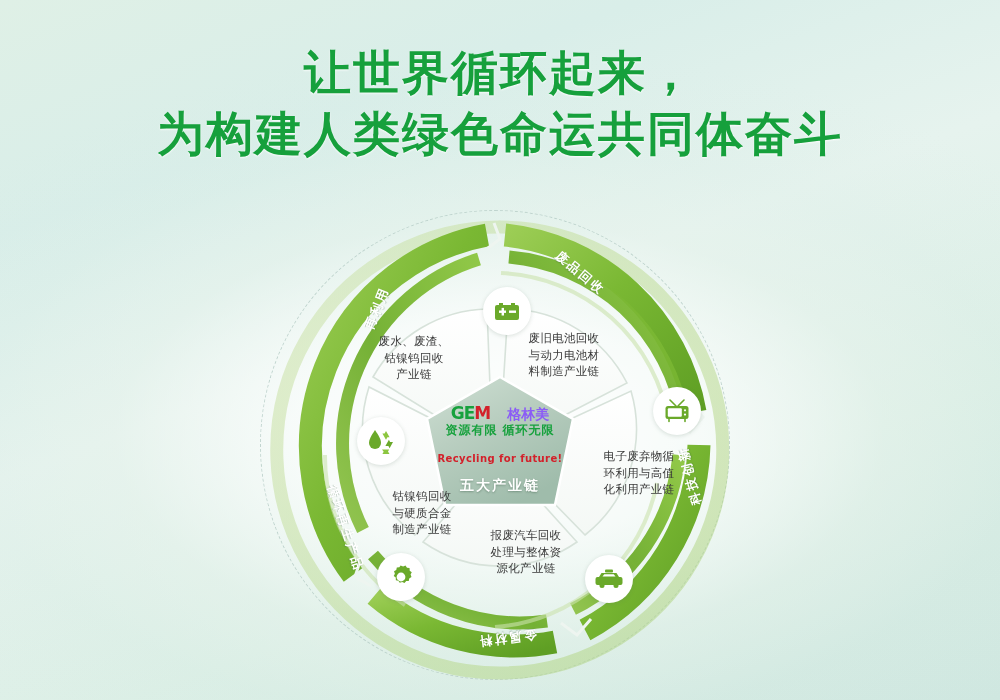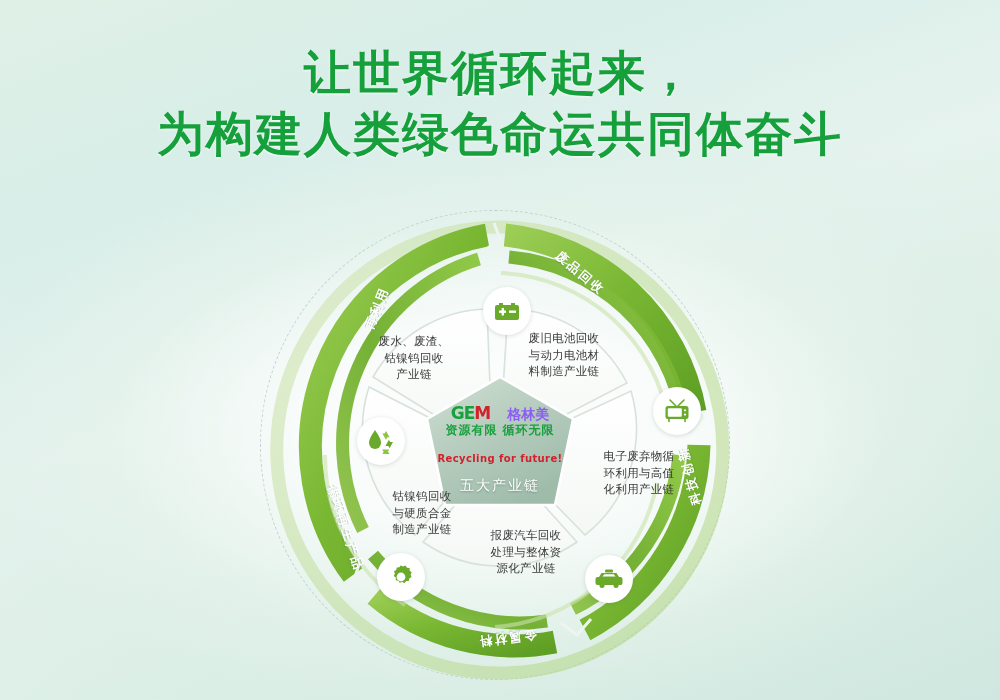--- a/index.html
+++ b/index.html
@@ -40,21 +40,21 @@
     align-items:center; justify-content:center;
   }
   .logo { text-align:center; line-height:1; margin-bottom:4px; }
   .logo-row1 { display:flex; align-items:center; justify-content:center; gap:17px; }
   .gem { font-weight:bold; font-size:17px; color:#17a13d; letter-spacing:-1px; font-family:"DejaVu Sans",sans-serif; }
   .gem .red { color:#d3202a; }
   .cn-brand { font-size:14px; font-weight:bold; color:#8b5cf6; letter-spacing:0px; }
   .logo-row2 { font-size:12px; color:#17a13d; font-weight:bold; margin-top:2px; letter-spacing:1px; }
   .logo-row3 { font-size:10px; color:#d3202a; font-weight:bold; margin-top:18px; letter-spacing:.4px; font-family:"DejaVu Sans",sans-serif; }
   .core-label {
-    margin-top:9px; font-size:14px; font-weight:normal; color:#ffffff;
+    margin-top:9px; font-size:14px; font-weight:bold; color:#ffffff;
     letter-spacing:2px; text-shadow:0 1px 2px rgba(60,90,70,.45);
   }
 
   
   .seg-text {
     position:absolute; z-index:6; text-align:center;
     font-size:11.5px; line-height:1.45; color:#3a3a3a; font-weight:normal;
     letter-spacing:.3px; width:118px;
   }
   .s-water   { left:100px; top:128px; }

